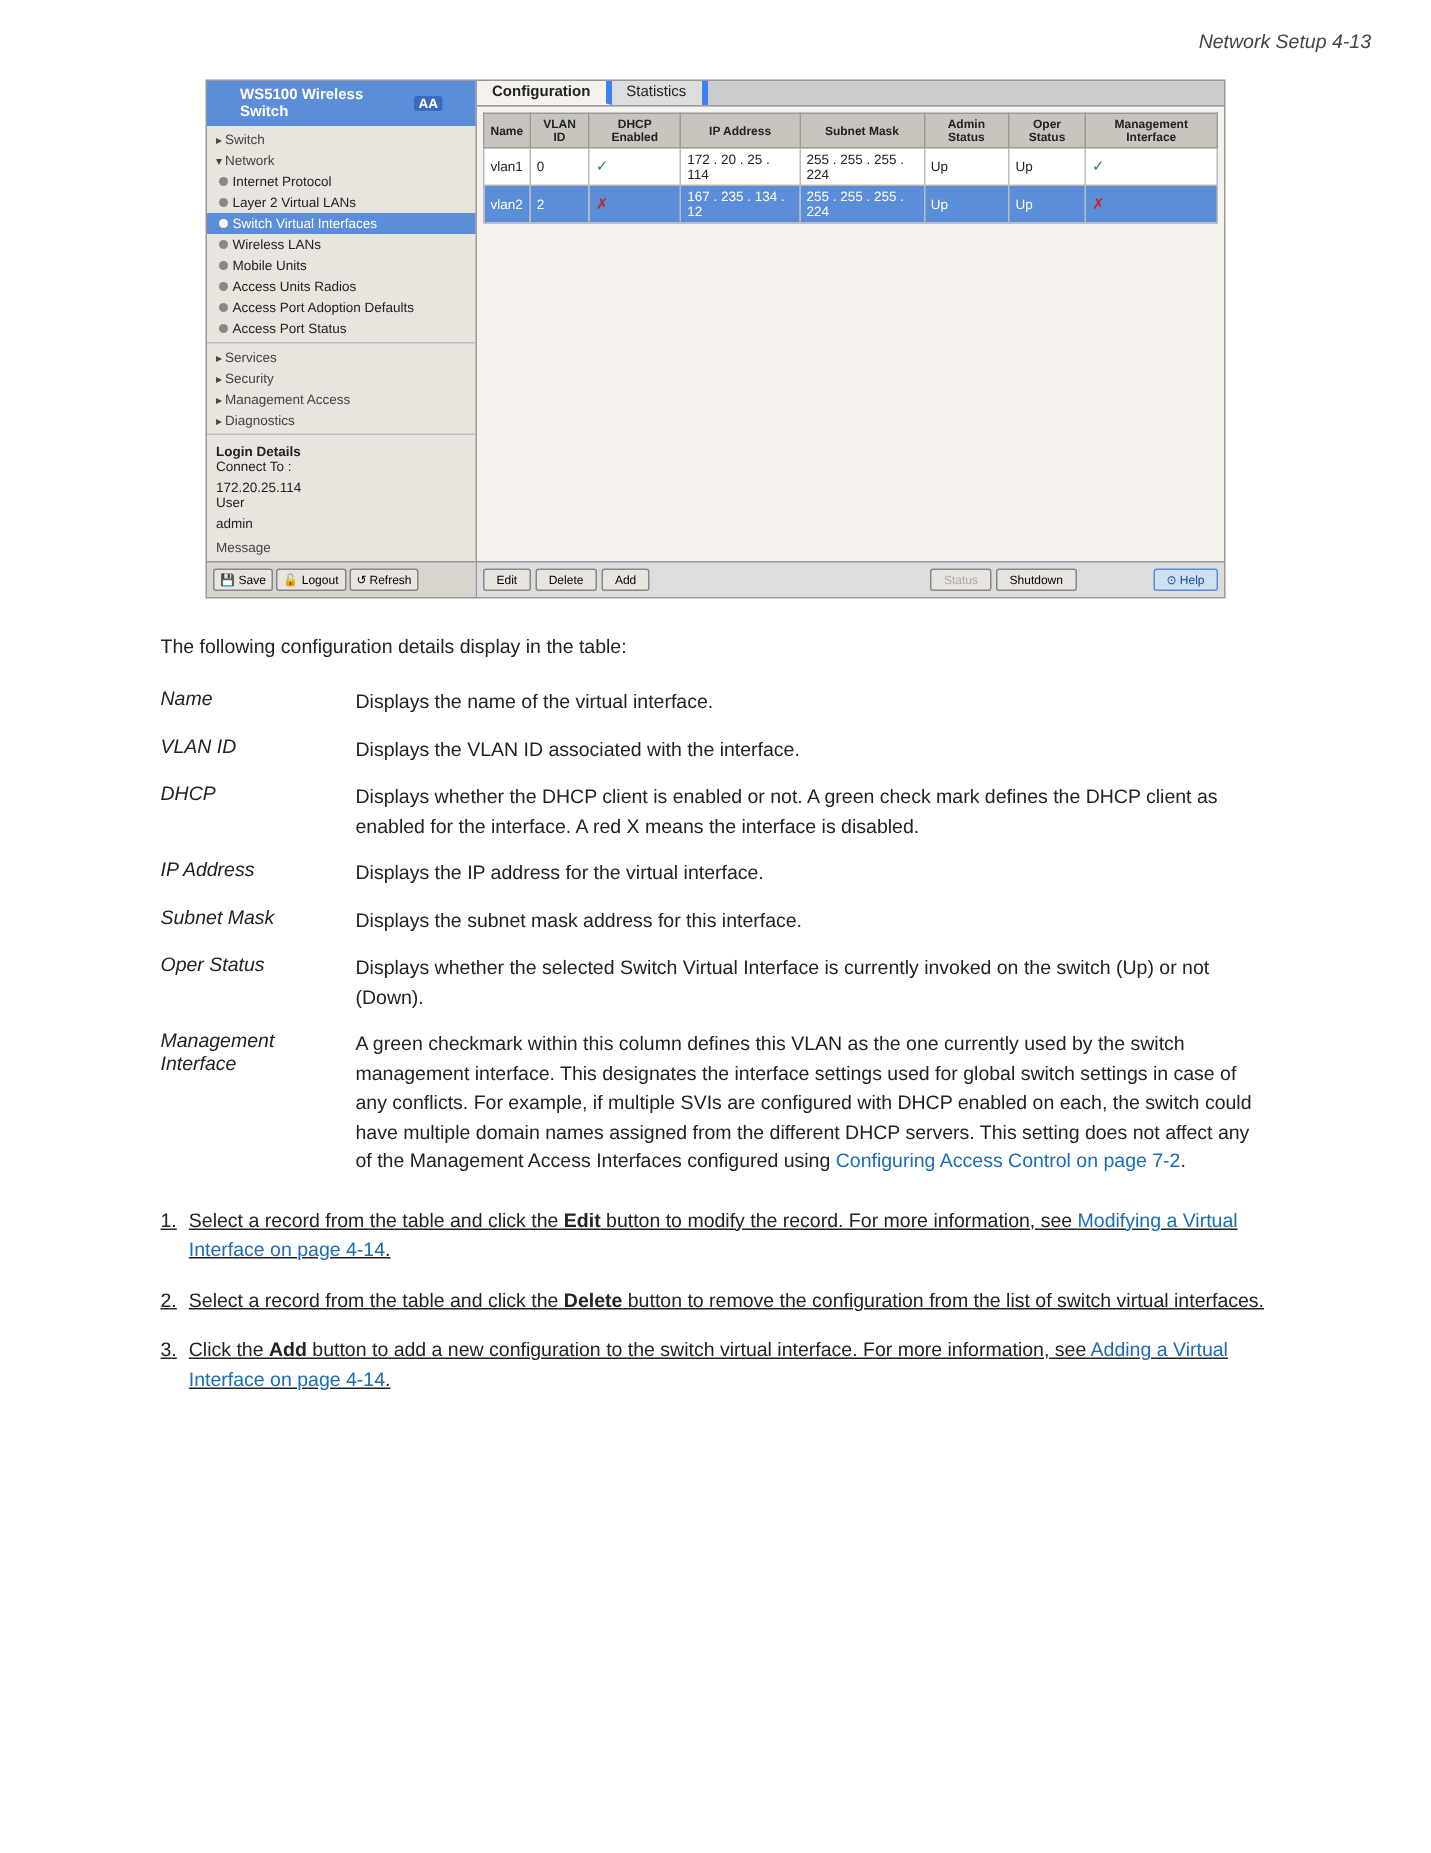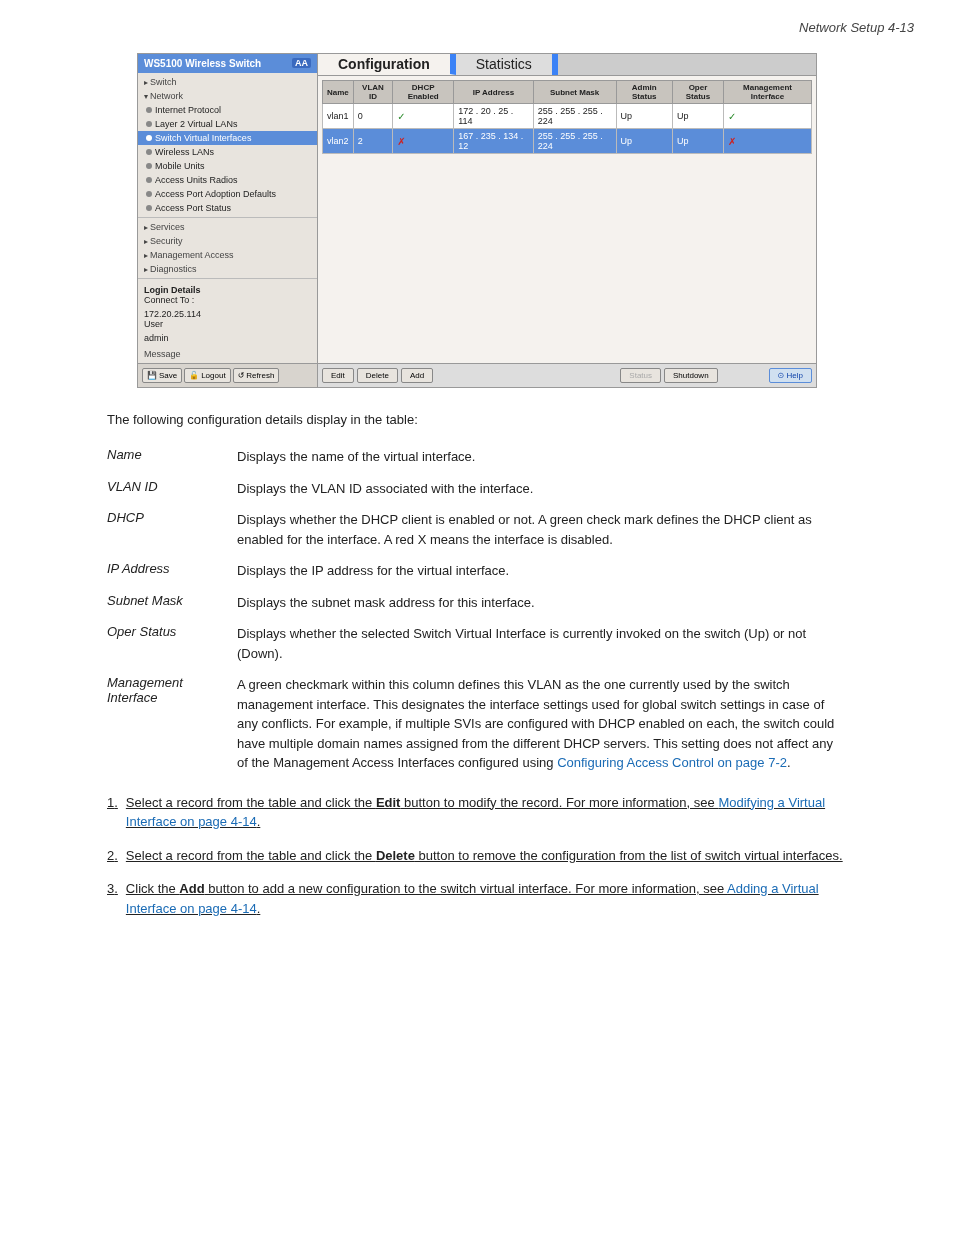--- a/index.html
+++ b/index.html
@@ -35,23 +35,23 @@
       width: 180px;
       background: #e8e4de;
       border-right: 1px solid #999;
       flex-shrink: 0;
     }
     .sidebar-title {
       background: #5b8dd9;
       color: #fff;
       font-weight: bold;
       font-size: 10px;
-      padding: 4px 6px;
-      display: flex;
-      align-items: flex-start;
+      padding: 4px 22px;
+      display: flex;
+      align-items: center;
       justify-content: space-between;
     }
     .sidebar-title .aa-badge {
       background: #3a6abf;
       border-radius: 2px;
       padding: 0 3px;
       font-size: 9px;
     }
     .sidebar-section {
       padding: 2px 0;
@@ -150,24 +150,24 @@
       font-weight: bold;
       border-bottom: 1px solid #999;
       color: #222;
     }
     .tab-bar {
       display: flex;
       background: #ccc;
       border-bottom: 1px solid #999;
     }
     .tab {
-      padding: 2px 20px;
-      font-size: 14px;
+      padding: 2px 10px;
+      font-size: 10px;
       cursor: pointer;
-      border-right: 6px solid #3b82f6;
+      border-right: 4px solid #3b82f6;
       background: #ddd;
     }
     .tab.active {
       background: #f5f2ee;
       border-bottom: 1px solid #f5f2ee;
       font-weight: bold;
     }
     .table-area {
       padding: 4px;
       flex: 1;

